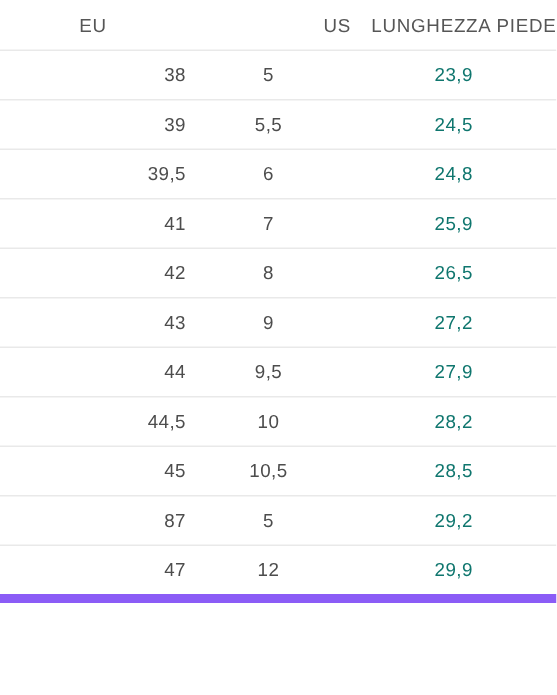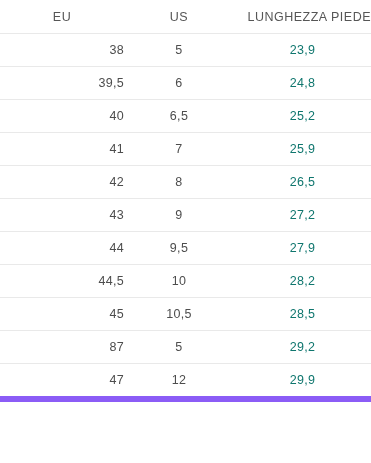--- a/index.html
+++ b/index.html
@@ -48,21 +48,21 @@
 
   
   table.size-table thead th {
     height: 33px;
     color: #565656;
     letter-spacing: 0.5px;
     font-size: 12.5px;
     margin-top: 43px;
   }
   th.h-eu  { text-align: center; padding-right: 70px; }
-  th.h-us  { text-align: center; padding-right: 0px; }
+  th.h-us  { text-align: right; padding-right: 0px; }
   th.h-len { text-align: right; padding-left: 6px; }
 
   
   td.c-eu  { text-align: right; padding-right: 70px; color: #4d4d4d; }
   td.c-us  { text-align: center; color: #4d4d4d; }
   td.c-len { text-align: center; padding-left: 6px; color: #0f766e; }
 
   tbody tr:last-child td { border-bottom: 6px solid #8b5cf6; }
 </style>
 </head>
@@ -82,28 +82,28 @@
         <th class="h-len">LUNGHEZZA PIEDE</th>
       </tr>
     </thead>
     <tbody>
       <tr>
         <td class="c-eu">38</td>
         <td class="c-us">5</td>
         <td class="c-len">23,9</td>
       </tr>
       <tr>
+        <td class="c-eu">39</td>
+        <td class="c-us">5,5</td>
+        <td class="c-len">24,5</td>
+      </tr>
+      <tr>
         <td class="c-eu">39,5</td>
         <td class="c-us">6</td>
         <td class="c-len">24,8</td>
-      </tr>
-      <tr>
-        <td class="c-eu">40</td>
-        <td class="c-us">6,5</td>
-        <td class="c-len">25,2</td>
       </tr>
       <tr>
         <td class="c-eu">41</td>
         <td class="c-us">7</td>
         <td class="c-len">25,9</td>
       </tr>
       <tr>
         <td class="c-eu">42</td>
         <td class="c-us">8</td>
         <td class="c-len">26,5</td>

